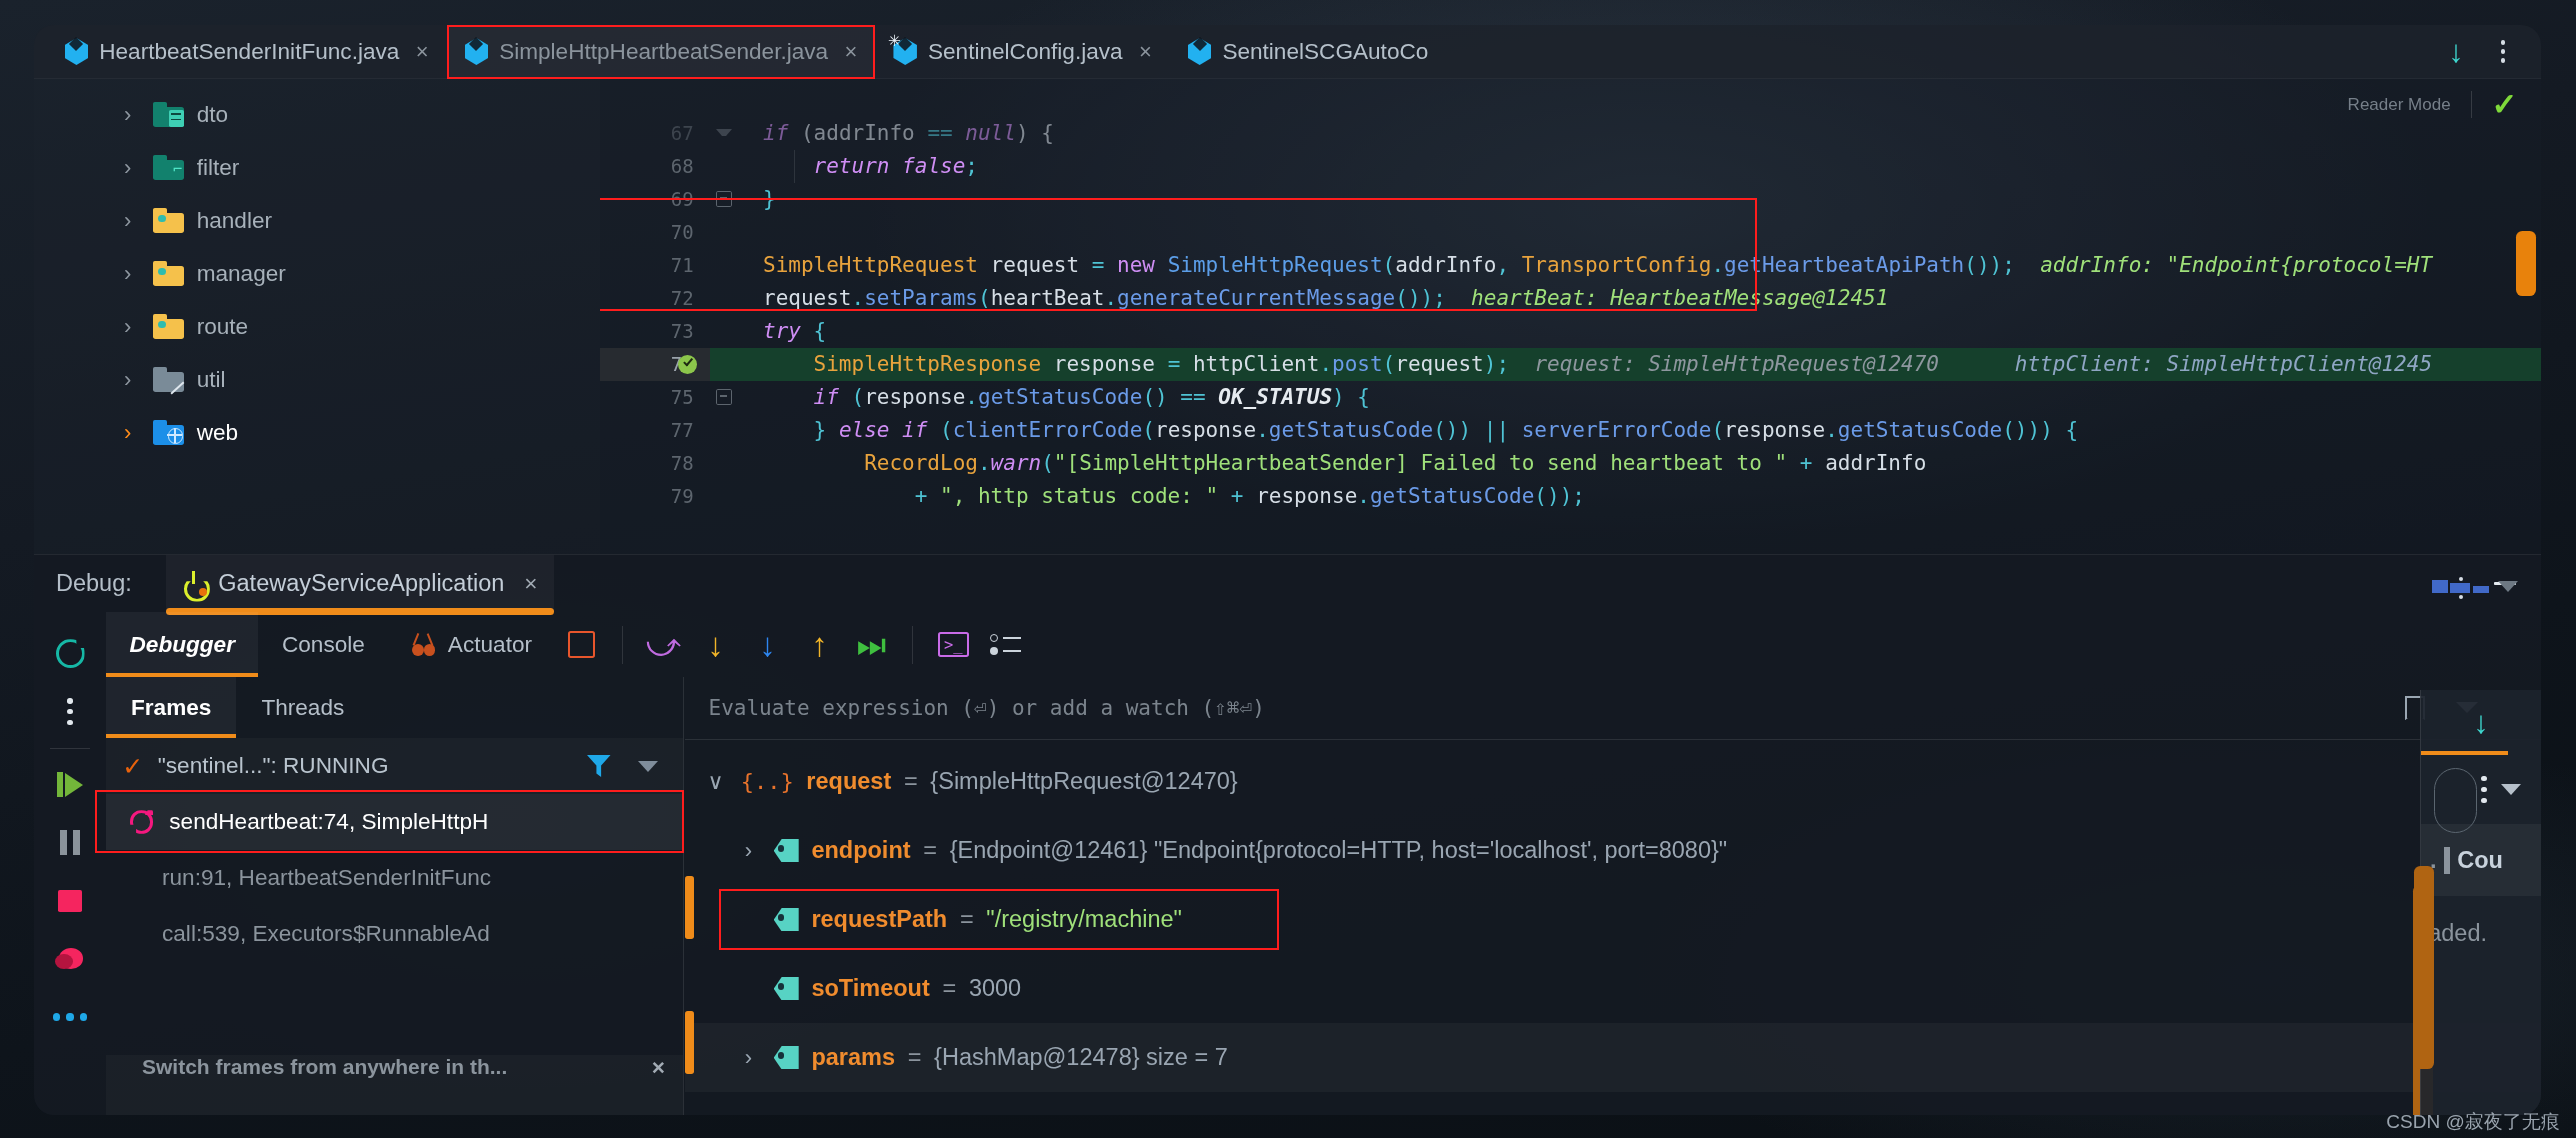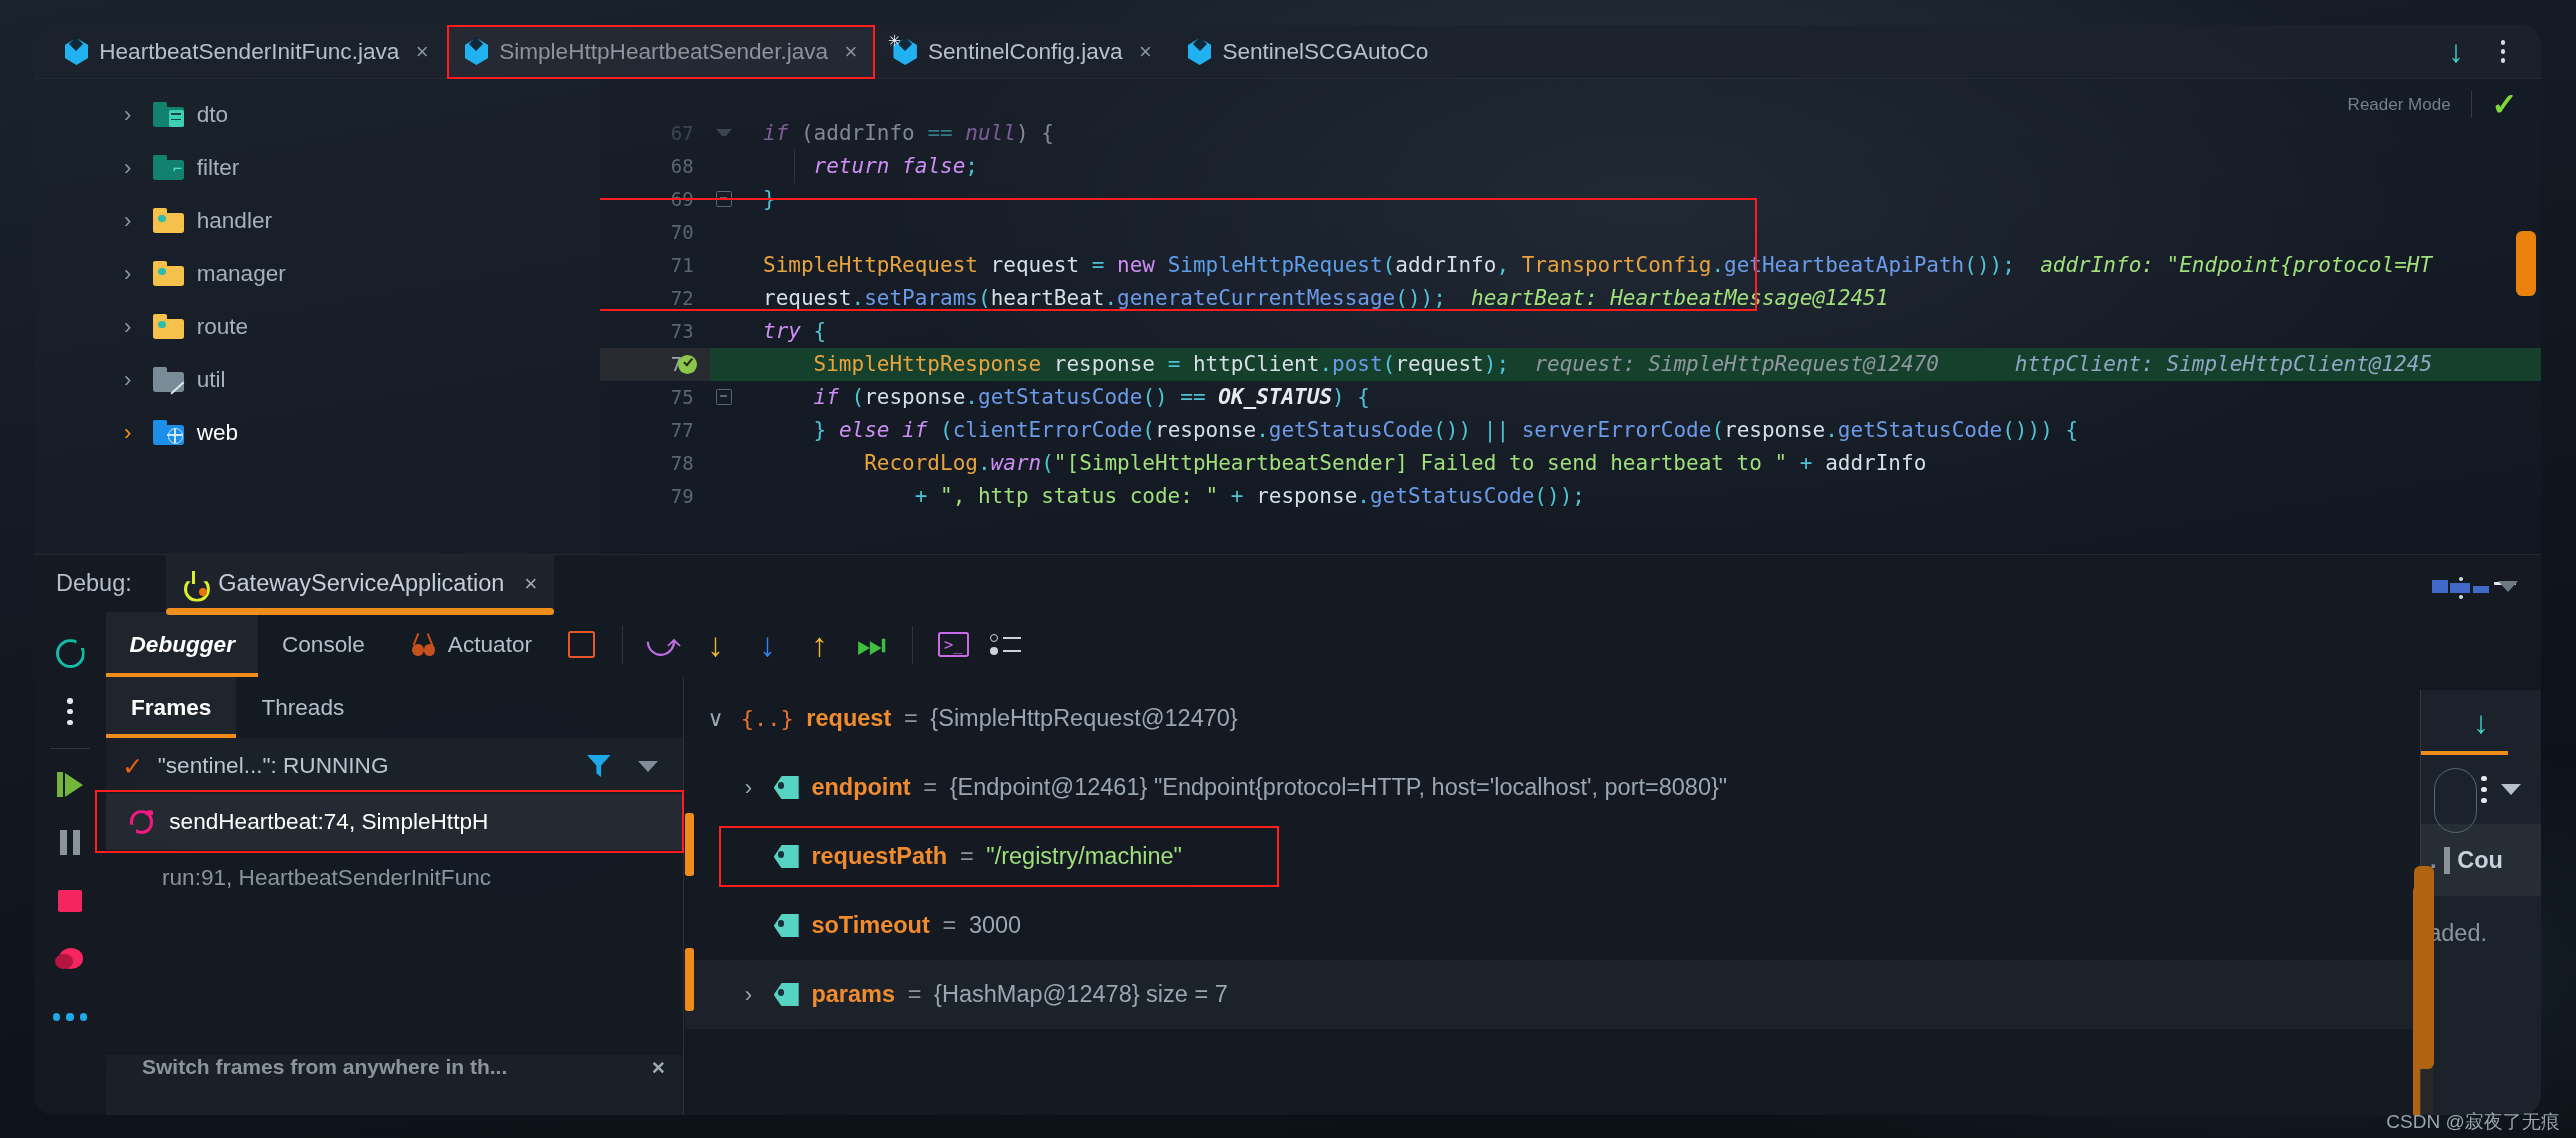--- a/index.html
+++ b/index.html
@@ -682,28 +682,38 @@
           <div class="frame-row sel">
             <span class="recur-ic"></span>
             <span>sendHeartbeat:74, SimpleHttpH</span>
           </div>
           <div class="red-box-var" style="left:-11px; top:-3.6px; width:589px; height:63px;"></div>
         </div>
 
         <div class="frame-row" style="padding-left:56px;">
           <span>run:91, HeartbeatSenderInitFunc</span>
         </div>
+        <div class="frame-row" style="padding-left:56px;">
+          <span>call:539, Executors$RunnableAd</span>
+        </div>
 
         <div class="switch-hint">
           <span>Switch frames from anywhere in th...</span>
           <span class="x">×</span>
         </div>
       </div>
 
       <div class="vars-pane">
+        <div class="eval-bar">
+          <span class="eval-ph">Evaluate expression (⏎) or add a watch (⇧⌘⏎)</span>
+          <span class="eval-right">
+            <span class="bookmark"></span>
+            <span class="chev-dn2"></span>
+          </span>
+        </div>
 
         <div style="position:relative; padding-top:7.2px;">
 
           <div class="var-row" style="padding-left:18px;">
             <span class="tw">∨</span>
             <span class="obj-ic">{..}</span>
             <span class="vname">request</span>
             <span class="veq"> = </span>
             <span class="vval">{SimpleHttpRequest@12470}</span>
           </div>

